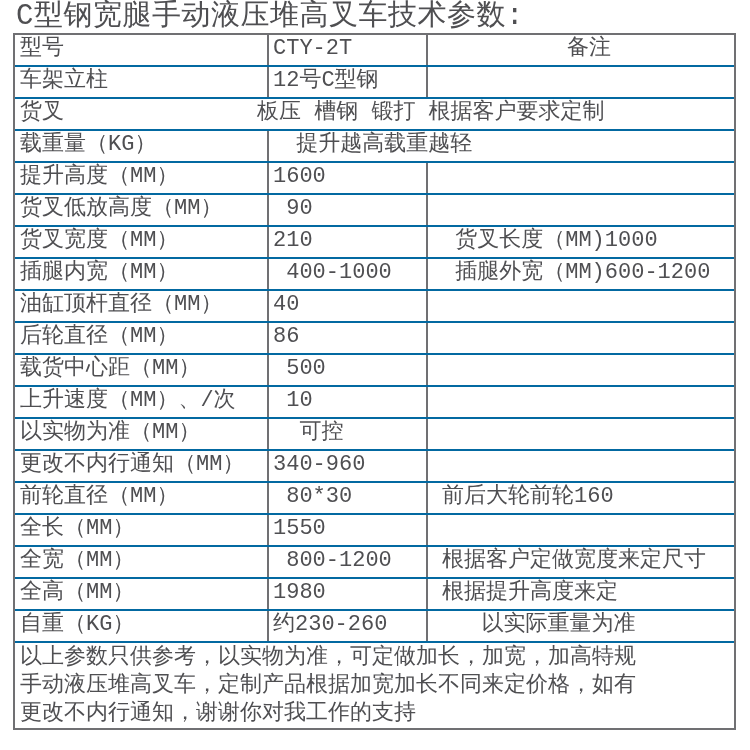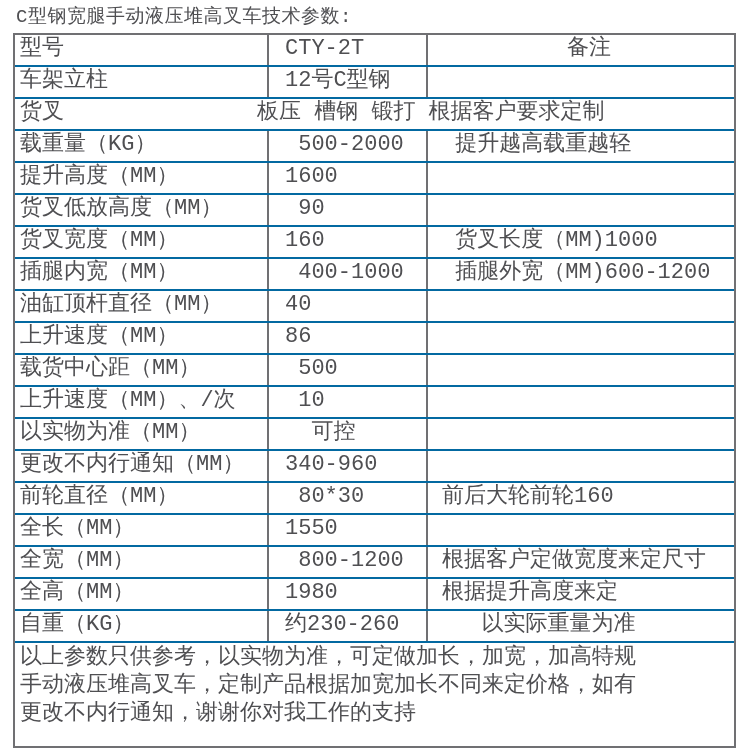--- a/index.html
+++ b/index.html
@@ -2,46 +2,46 @@
 <html><head>
 <meta charset="utf-8">
 <style>
   html,body{margin:0;padding:0;background:#ffffff;}
   .page{
     position:relative;width:750px;height:750px;background:#ffffff;
     font-family:"Liberation Mono","DejaVu Sans Mono",monospace;
     color:#4f4f52;overflow:hidden;
   }
   .title{
-    position:absolute;left:16px;top:2px;font-size:19px;line-height:30px;
+    position:absolute;left:16px;top:2px;font-size:29px;line-height:30px;
     white-space:pre;letter-spacing:0.5px;
   }
   .spec-table{
     position:absolute;left:13px;top:33px;width:723px;
     border:2px solid #707073;box-sizing:border-box;background:#ffffff;
   }
   .row{
     display:flex;height:32px;box-sizing:border-box;
     border-bottom:2px solid #0369a1;
     font-size:22px;line-height:28px;overflow:hidden;
   }
   .c1{
     width:254px;box-sizing:border-box;border-right:2px solid #707073;
     padding-left:5px;white-space:pre;overflow:hidden;
   }
   .c2{
     width:159px;box-sizing:border-box;border-right:2px solid #707073;
-    padding-left:16px;white-space:pre;overflow:hidden;
+    padding-left:4px;white-space:pre;overflow:hidden;
   }
   .c3{flex:1;padding-left:14px;white-space:pre;overflow:hidden;}
   .row.first .c3{text-align:center;padding-left:16px;}
   .row.merged{position:relative;}
   .row.merged .c1{border-right:none;width:100%;}
   .merged-value{position:absolute;left:242px;top:0;white-space:pre;}
-  .footer{padding:1px 0 18px 5px;}
+  .footer{padding:1px 0 0 5px;}
   .footer .line{
     height:28px;font-size:22px;line-height:28px;white-space:pre;overflow:hidden;
   }
 </style>
 </head>
 <body>
 
 <div class="page">
 
   <div class="title">C型钢宽腿手动液压堆高叉车技术参数:</div>
@@ -61,56 +61,55 @@
   </div>
 
   <div class="row merged">
     <div class="cell c1">货叉</div>
 
   <span class="merged-value">板压 槽钢 锻打 根据客户要求定制</span>
         </div>
 
   <div class="row">
     <div class="cell c1">载重量（KG）</div>
-    <div class="cell c2"> 500-2000</div>
     <div class="cell c3"> 提升越高载重越轻</div>
   </div>
 
   <div class="row">
     <div class="cell c1">提升高度（MM）</div>
     <div class="cell c2">1600</div>
     <div class="cell c3"></div>
   </div>
 
   <div class="row">
     <div class="cell c1">货叉低放高度（MM）</div>
     <div class="cell c2"> 90</div>
     <div class="cell c3"></div>
   </div>
 
   <div class="row">
     <div class="cell c1">货叉宽度（MM）</div>
-    <div class="cell c2">160</div>
+    <div class="cell c2">210</div>
     <div class="cell c3"> 货叉长度（MM)1000</div>
   </div>
 
   <div class="row">
     <div class="cell c1">插腿内宽（MM）</div>
     <div class="cell c2"> 400-1000</div>
     <div class="cell c3"> 插腿外宽（MM)600-1200</div>
   </div>
 
   <div class="row">
     <div class="cell c1">油缸顶杆直径（MM）</div>
     <div class="cell c2">40</div>
     <div class="cell c3"></div>
   </div>
 
   <div class="row">
-    <div class="cell c1">上升速度（MM）</div>
+    <div class="cell c1">后轮直径（MM）</div>
     <div class="cell c2">86</div>
     <div class="cell c3"></div>
   </div>
 
   <div class="row">
     <div class="cell c1">载货中心距（MM）</div>
     <div class="cell c2"> 500</div>
     <div class="cell c3"></div>
   </div>
 

